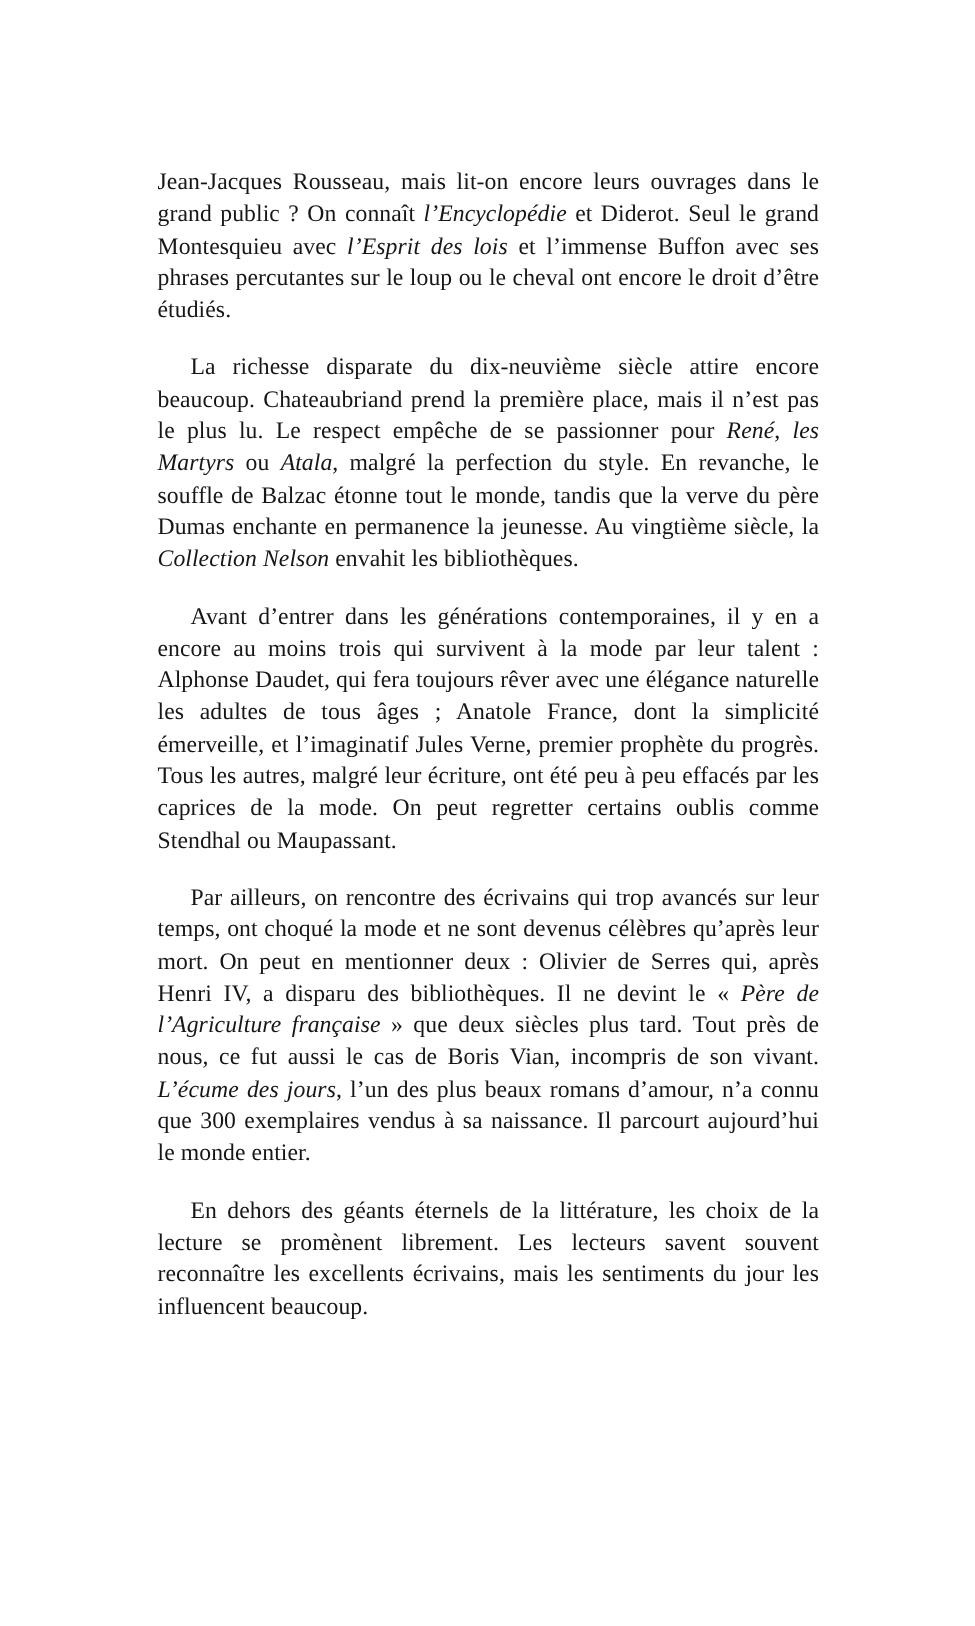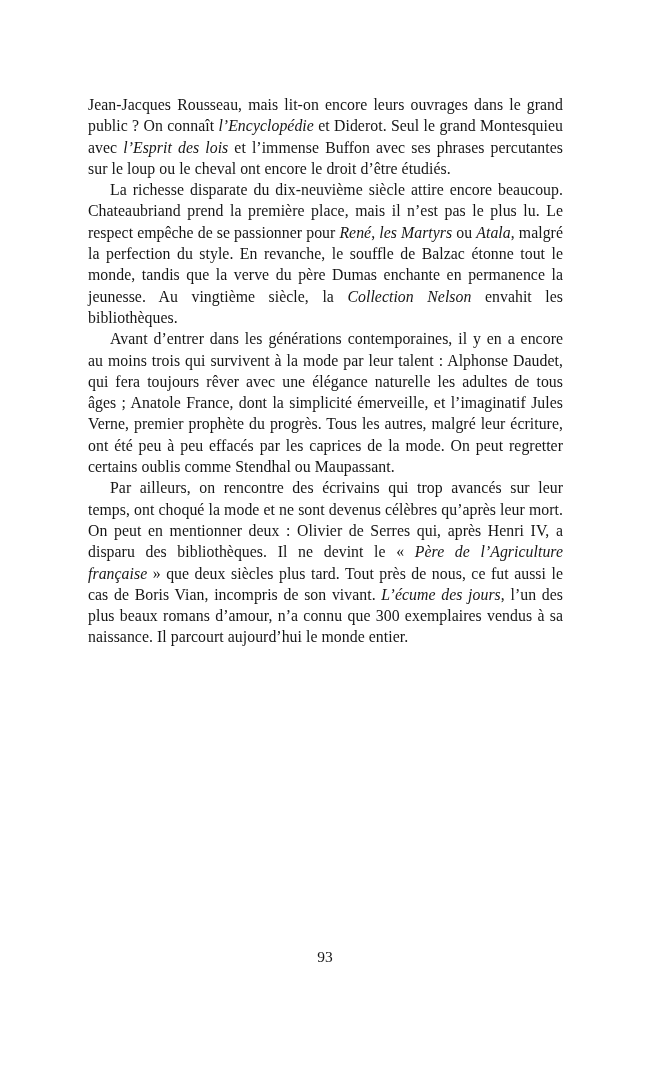--- a/index.html
+++ b/index.html
@@ -24,21 +24,21 @@
     position: absolute;
     left: 88px;
     top: 94px;
     width: 475px;
     font-size: 15.8px;
     line-height: 21.3px;
     text-align: justify;
     letter-spacing: 0.05px;
   }
   p.para {
-    margin: 0;
+    margin: 17px;
     padding: 0;
   }
   p.para.indent {
     text-indent: 22px;
   }
   .page-number {
     position: absolute;
     left: 0;
     width: 650px;
     top: 948px;
@@ -49,15 +49,15 @@
 </style>
 </head>
 <body>
 
 <div class="page">
   <div class="text-block">
       <p class="para"><span>Jean-Jacques Rousseau, mais lit-on encore leurs ouvrages dans le grand public&nbsp;? On connaît </span><i>l’Encyclopédie</i><span> et Diderot. Seul le grand Montesquieu avec </span><i>l’Esprit des lois</i><span> et l’immense Buffon avec ses phrases percutantes sur le loup ou le cheval ont encore le droit d’être étudiés.</span></p>
       <p class="para indent"><span>La richesse disparate du dix-neuvième siècle attire encore beaucoup. Chateaubriand prend la première place, mais il n’est pas le plus lu. Le respect empêche de se passionner pour </span><i>René</i><span>, </span><i>les Martyrs</i><span> ou </span><i>Atala</i><span>, malgré la perfection du style. En revanche, le souffle de Balzac étonne tout le monde, tandis que la verve du père Dumas enchante en permanence la jeunesse. Au vingtième siècle, la </span><i>Collection Nelson</i><span> envahit les bibliothèques.</span></p>
       <p class="para indent"><span>Avant d’entrer dans les générations contemporaines, il y en a encore au moins trois qui survivent à la mode par leur talent&nbsp;: Alphonse Daudet, qui fera toujours rêver avec une élégance naturelle les adultes de tous âges&nbsp;; Anatole France, dont la simplicité émerveille, et l’imaginatif Jules Verne, premier prophète du progrès. Tous les autres, malgré leur écriture, ont été peu à peu effacés par les caprices de la mode. On peut regretter certains oublis comme Stendhal ou Maupassant.</span></p>
       <p class="para indent"><span>Par ailleurs, on rencontre des écrivains qui trop avancés sur leur temps, ont choqué la mode et ne sont devenus célèbres qu’après leur mort. On peut en mentionner deux&nbsp;: Olivier de Serres qui, après Henri IV, a disparu des bibliothèques. Il ne devint le «&nbsp;</span><i>Père de l’Agriculture française</i><span>&nbsp;» que deux siècles plus tard. Tout près de nous, ce fut aussi le cas de Boris Vian, incompris de son vivant. </span><i>L’écume des jours</i><span>, l’un des plus beaux romans d’amour, n’a connu que 300 exemplaires vendus à sa naissance. Il parcourt aujourd’hui le monde entier.</span></p>
+      <p class="para indent"><span>En dehors des géants éternels de la littérature, les choix de la lecture se promènent librement. Les lecteurs savent souvent reconnaître les excellents écrivains, mais les sentiments du jour les influencent beaucoup.</span></p>
     </div>
-  <div class="page-number">93</div>
 </div>
 
 </body></html>

